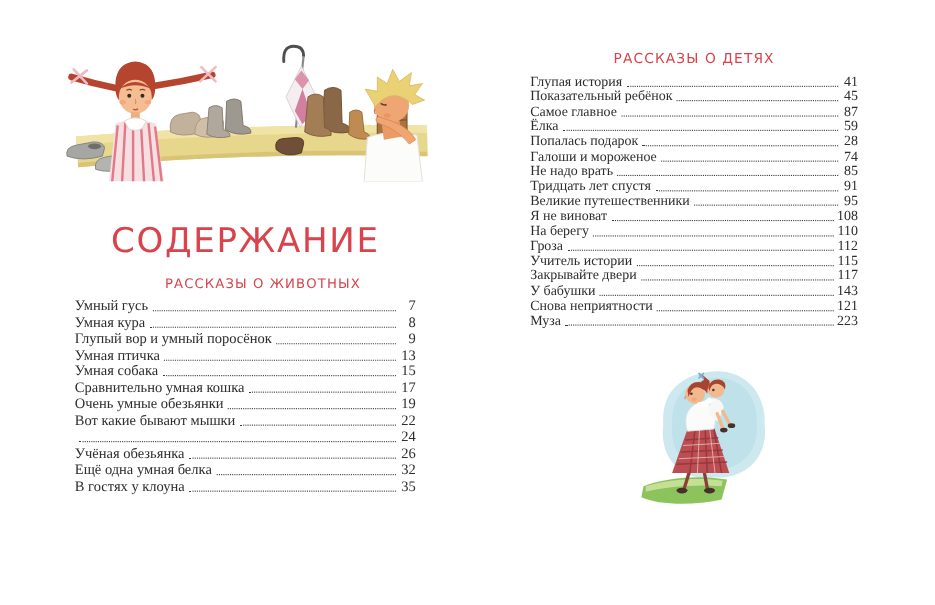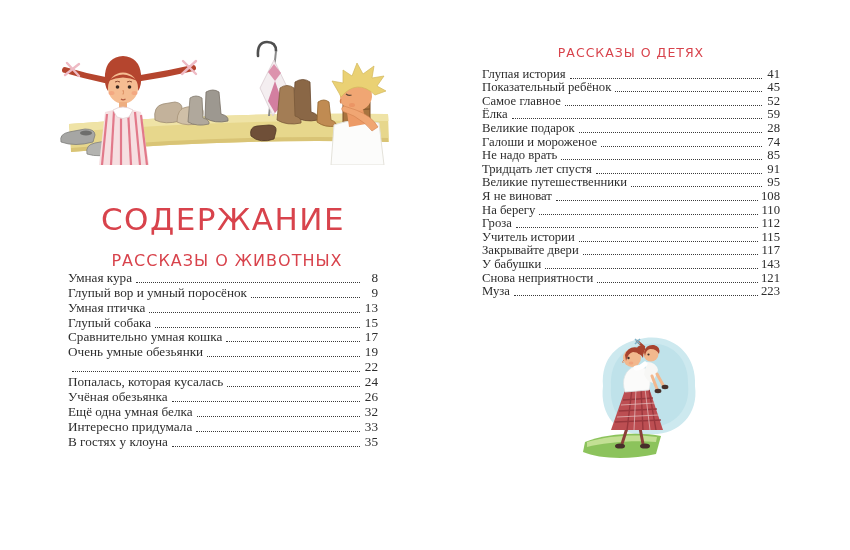--- a/index.html
+++ b/index.html
@@ -7,21 +7,21 @@
     width:850px;height:550px;position:relative;overflow:hidden;
     background:#ffffff;
     font-family:"Liberation Serif",serif;color:#2d2d2d;
   }
   .abs{position:absolute}
   .toc-heading{
     font-family:"DejaVu Sans",sans-serif;font-weight:normal;
     color:#d8434c;text-align:center;
   }
   #main-title{left:68px;top:201px;width:310px;font-size:31px;letter-spacing:1.5px}
-  #animals-heading{left:72px;top:251px;width:310px;font-size:16px;letter-spacing:1px}
+  #animals-heading{left:84px;top:251px;width:310px;font-size:12px;letter-spacing:1px}
   #children-heading{left:482px;top:45px;width:298px;font-size:12.5px;letter-spacing:1px}
   .toc{display:flex;flex-direction:column}
   #animals-list{left:68px;top:271px;width:310px}
   #children-list{left:482px;top:68px;width:298px}
   .toc-row{display:flex;align-items:flex-end;white-space:nowrap}
   #animals-list .toc-row{height:14.9px;font-size:13.2px}
   #children-list .toc-row{height:13.6px;font-size:12.7px}
   .leader{flex:1;align-self:stretch;position:relative;min-width:8px}
   .leader::after{
     content:"";position:absolute;left:4px;right:3px;bottom:3px;
@@ -120,20 +120,25 @@
     <path d="M323,97 Q317,86 301,80 L289,76 Q285,78 288,81.5 L299,86 Q311,93 317,101 Z" fill="#f0a673" stroke="#d2814f" stroke-width="0.6"></path>
   </g>
 </svg>
 
 <div id="main-title" class="abs toc-heading">СОДЕРЖАНИЕ</div>
 
 <div id="animals-heading" class="abs toc-heading">РАССКАЗЫ О ЖИВОТНЫХ</div>
 
 <div id="animals-list" class="abs toc">
 
+    <div class="toc-row">
+      <span class="entry-title">Умный гусь</span>
+      <span class="leader"></span>
+      <span class="pagenum">7</span>
+    </div>
 
     <div class="toc-row">
       <span class="entry-title">Умная кура</span>
       <span class="leader"></span>
       <span class="pagenum">8</span>
     </div>
 
     <div class="toc-row">
       <span class="entry-title">Глупый вор и умный поросёнок</span>
       <span class="leader"></span>
@@ -141,66 +146,61 @@
     </div>
 
 
     <div class="toc-row">
       <span class="entry-title">Умная птичка</span>
       <span class="leader"></span>
       <span class="pagenum">13</span>
     </div>
 
     <div class="toc-row">
-      <span class="entry-title">Глупый собака</span>
+      <span class="entry-title">Умная собака</span>
       <span class="leader"></span>
       <span class="pagenum">15</span>
     </div>
 
     <div class="toc-row">
       <span class="entry-title">Сравнительно умная кошка</span>
       <span class="leader"></span>
       <span class="pagenum">17</span>
     </div>
 
     <div class="toc-row">
       <span class="entry-title">Очень умные обезьянки</span>
       <span class="leader"></span>
       <span class="pagenum">19</span>
     </div>
 
     <div class="toc-row">
+      <span class="entry-title">Вот какие бывают мышки</span>
       <span class="leader"></span>
       <span class="pagenum">22</span>
     </div>
 
     <div class="toc-row">
-      <span class="entry-title">Попалась, которая кусалась</span>
       <span class="leader"></span>
       <span class="pagenum">24</span>
     </div>
 
     <div class="toc-row">
       <span class="entry-title">Учёная обезьянка</span>
       <span class="leader"></span>
       <span class="pagenum">26</span>
     </div>
 
 
     <div class="toc-row">
       <span class="entry-title">Ещё одна умная белка</span>
       <span class="leader"></span>
       <span class="pagenum">32</span>
     </div>
 
-    <div class="toc-row">
-      <span class="entry-title">Интересно придумала</span>
-      <span class="leader"></span>
-      <span class="pagenum">33</span>
-    </div>
 
     <div class="toc-row">
       <span class="entry-title">В гостях у клоуна</span>
       <span class="leader"></span>
       <span class="pagenum">35</span>
     </div>
   </div>
 
 <div id="children-heading" class="abs toc-heading">РАССКАЗЫ О ДЕТЯХ</div>
 
@@ -214,31 +214,31 @@
 
     <div class="toc-row">
       <span class="entry-title">Показательный ребёнок</span>
       <span class="leader"></span>
       <span class="pagenum">45</span>
     </div>
 
     <div class="toc-row">
       <span class="entry-title">Самое главное</span>
       <span class="leader"></span>
-      <span class="pagenum">52</span>
+      <span class="pagenum">87</span>
     </div>
 
     <div class="toc-row">
       <span class="entry-title">Ёлка</span>
       <span class="leader"></span>
       <span class="pagenum">59</span>
     </div>
 
     <div class="toc-row">
-      <span class="entry-title">Великие подарок</span>
+      <span class="entry-title">Попалась подарок</span>
       <span class="leader"></span>
       <span class="pagenum">28</span>
     </div>
 
     <div class="toc-row">
       <span class="entry-title">Галоши и мороженое</span>
       <span class="leader"></span>
       <span class="pagenum">74</span>
     </div>
 

